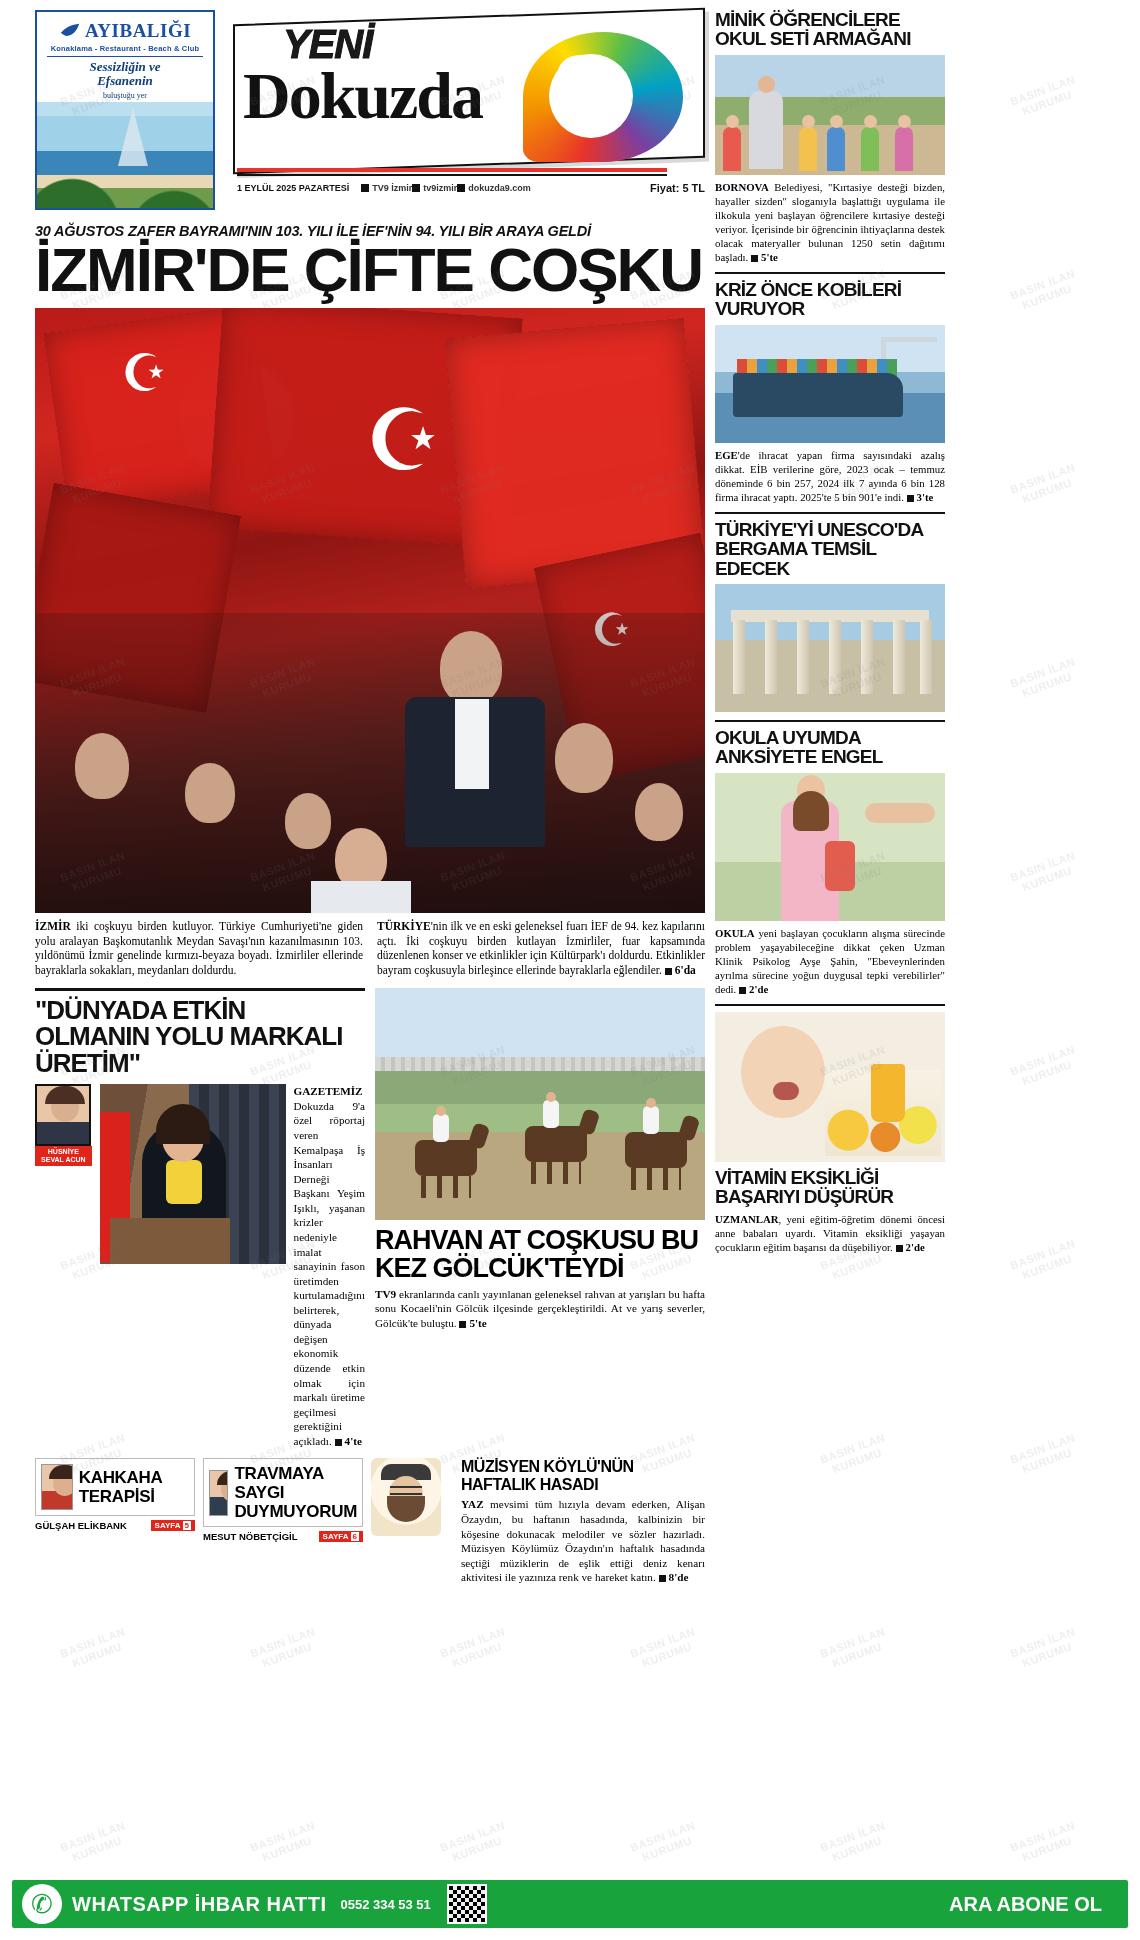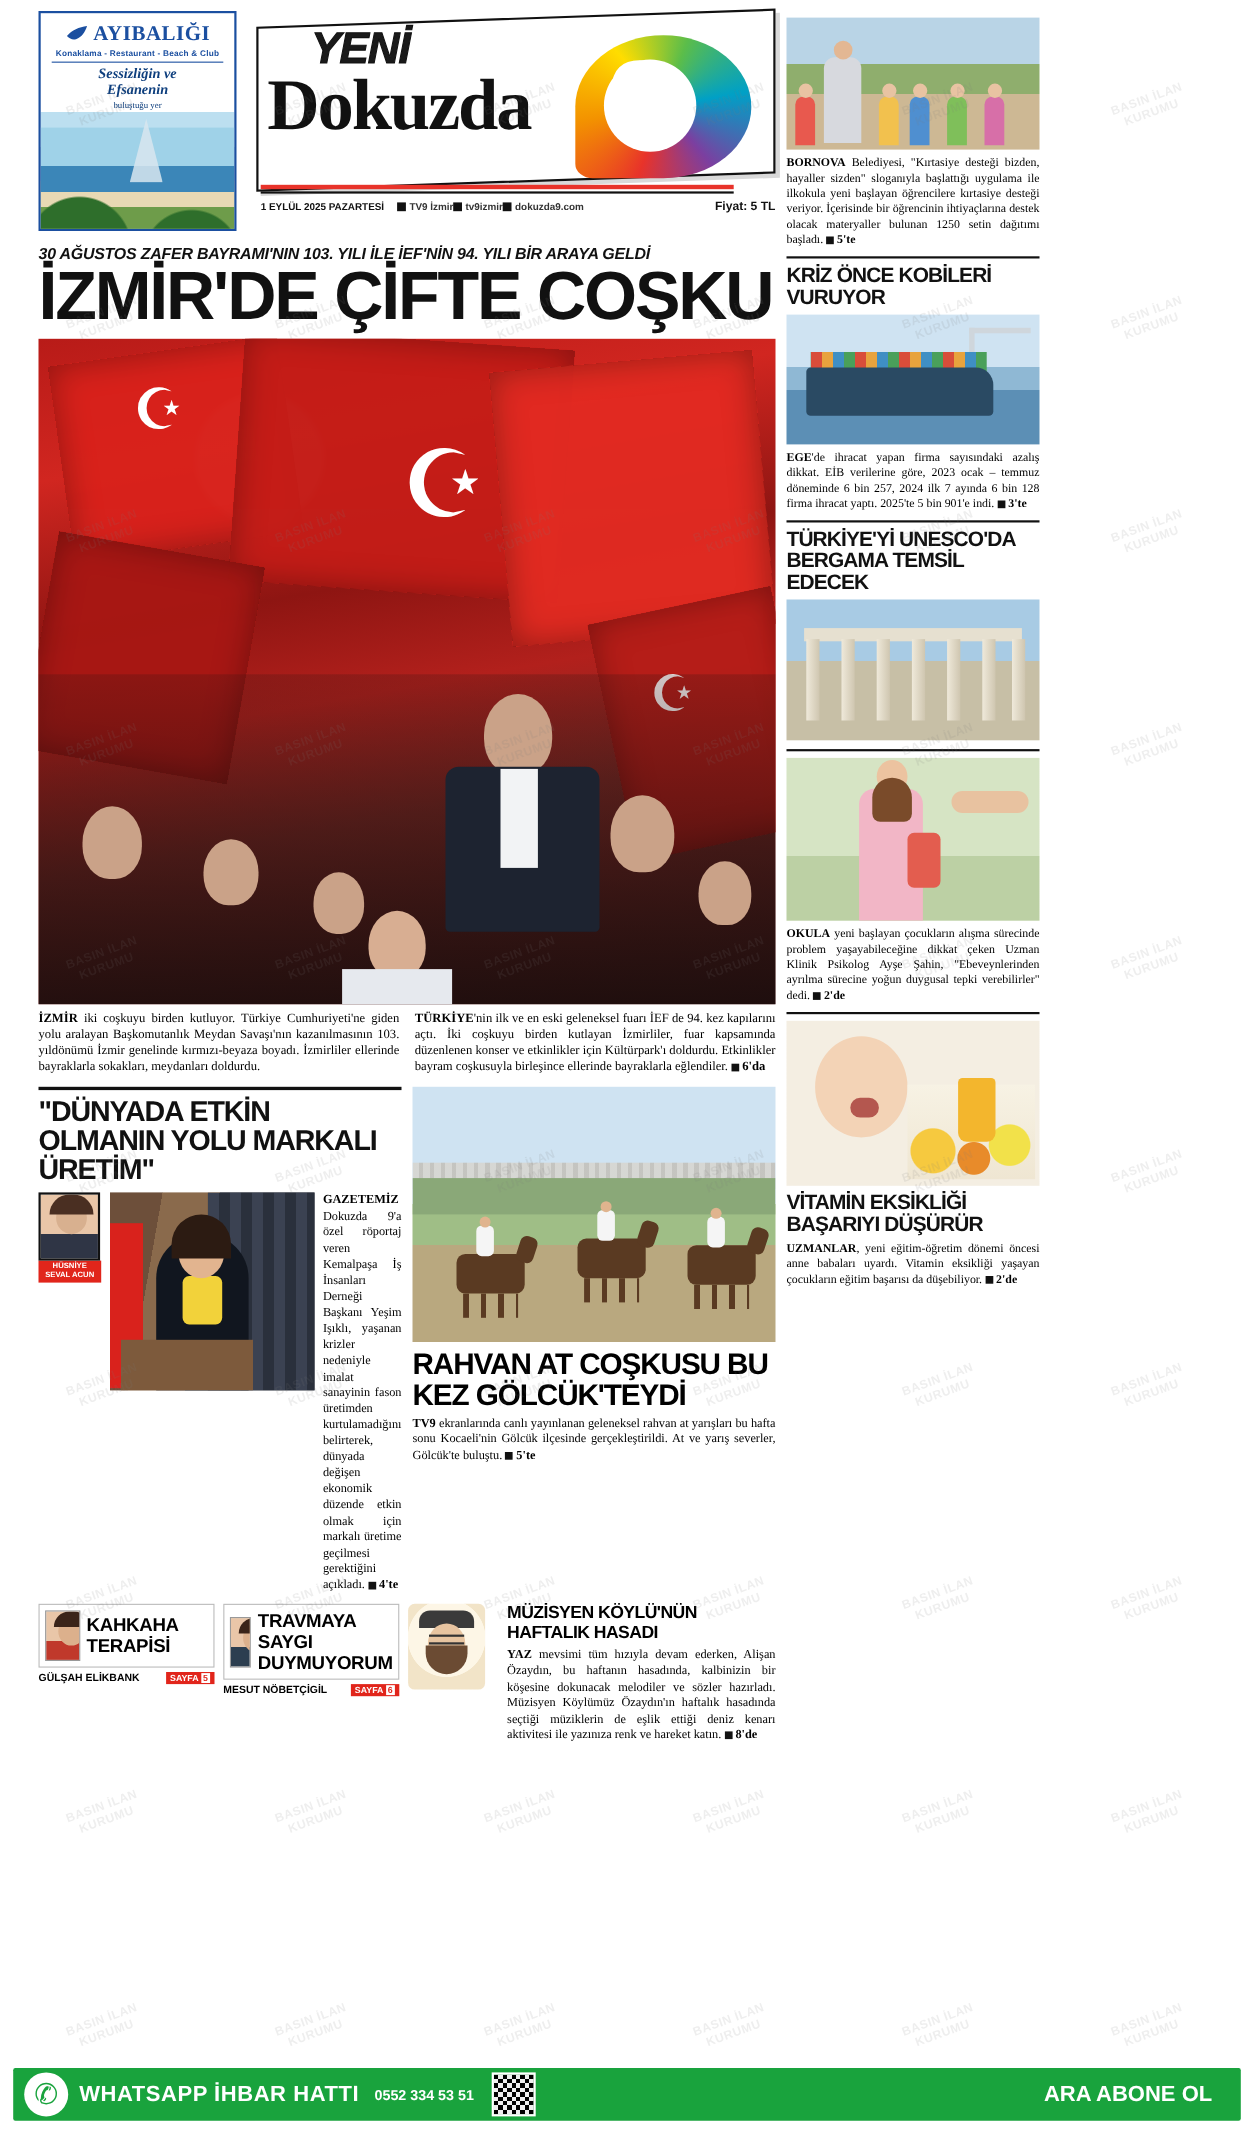--- a/index.html
+++ b/index.html
@@ -485,20 +485,21 @@
               <span class="ref"><span class="sq"></span><span>8'de</span></span>
             </div>
           </div>
         </div>
       </div>
     </div>
 
     <div class="right-col">
 
       <div>
+        <div class="r-head">MİNİK ÖĞRENCİLERE OKUL SETİ ARMAĞANI</div>
         <div class="r-photo ph-school">
           <div class="man"></div>
           <div class="kid" style="left:8px;  background:#e8594e;"></div>
           <div class="kid" style="left:84px; background:#f2c14e;"></div>
           <div class="kid" style="left:112px;background:#4f8fd0;"></div>
           <div class="kid" style="left:146px;background:#7fbf5a;"></div>
           <div class="kid" style="left:180px;background:#d76fa8;"></div>
         </div>
         <div class="r-text">
           <b>BORNOVA</b><span> Belediyesi, "Kırtasiye desteği bizden, hayaller sizden" sloganıyla başlattığı uygulama ile ilkokula yeni başlayan öğrencilere kırtasiye desteği veriyor. İçerisinde bir öğrencinin ihtiyaçlarına destek olacak materyaller bulunan 1250 setin dağıtımı başladı.</span>
@@ -530,20 +531,21 @@
           <div class="col" style="left:82px;"></div>
           <div class="col" style="left:114px;"></div>
           <div class="col" style="left:146px;"></div>
           <div class="col" style="left:178px;"></div>
           <div class="col" style="left:205px;"></div>
         </div>
       </div>
       <div class="r-sep"></div>
 
       <div>
+        <div class="r-head">OKULA UYUMDA ANKSİYETE ENGEL</div>
         <div class="r-photo ph-kids">
           <div class="girl"></div>
             <div class="hair2"></div>
             <div class="pack"></div>
             <div class="arm"></div>
         </div>
         <div class="r-text">
           <b>OKULA</b><span> yeni başlayan çocukların alışma sürecinde problem yaşayabileceğine dikkat çeken Uzman Klinik Psikolog Ayşe Şahin, "Ebeveynlerinden ayrılma sürecine yoğun duygusal tepki verebilirler" dedi.</span>
           <span class="ref"><span class="sq"></span><span>2'de</span></span>
         </div>

